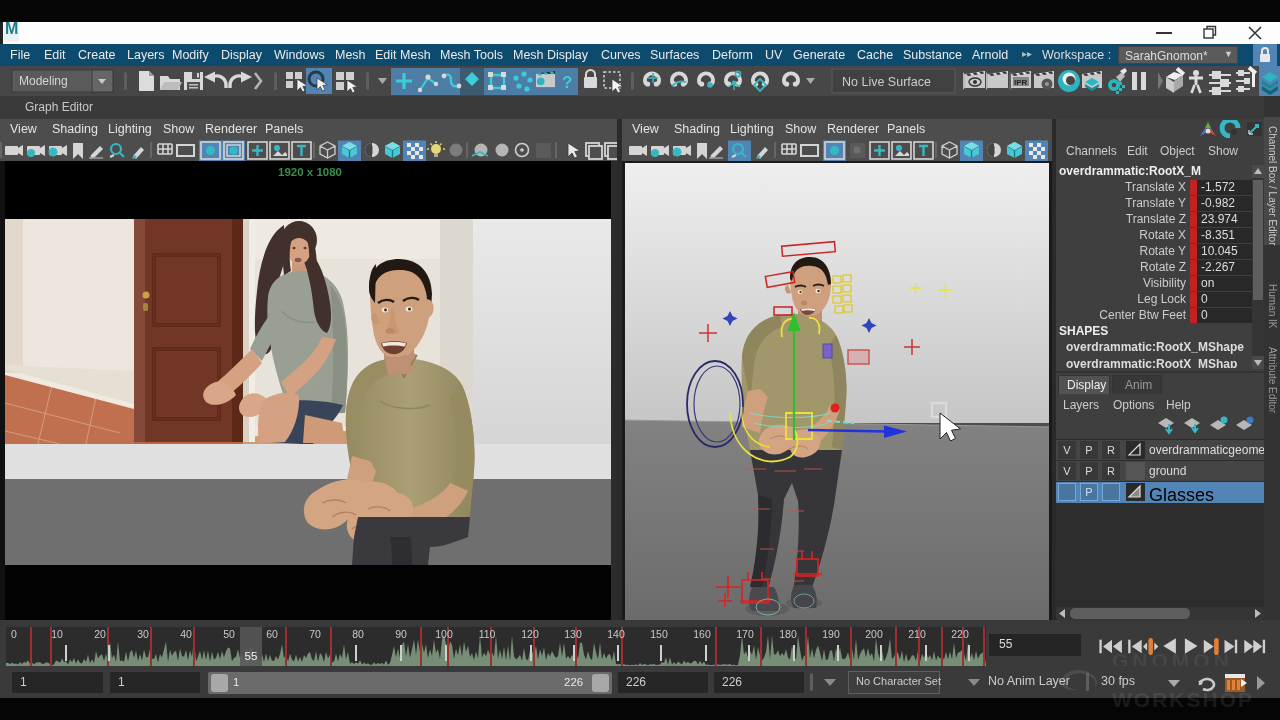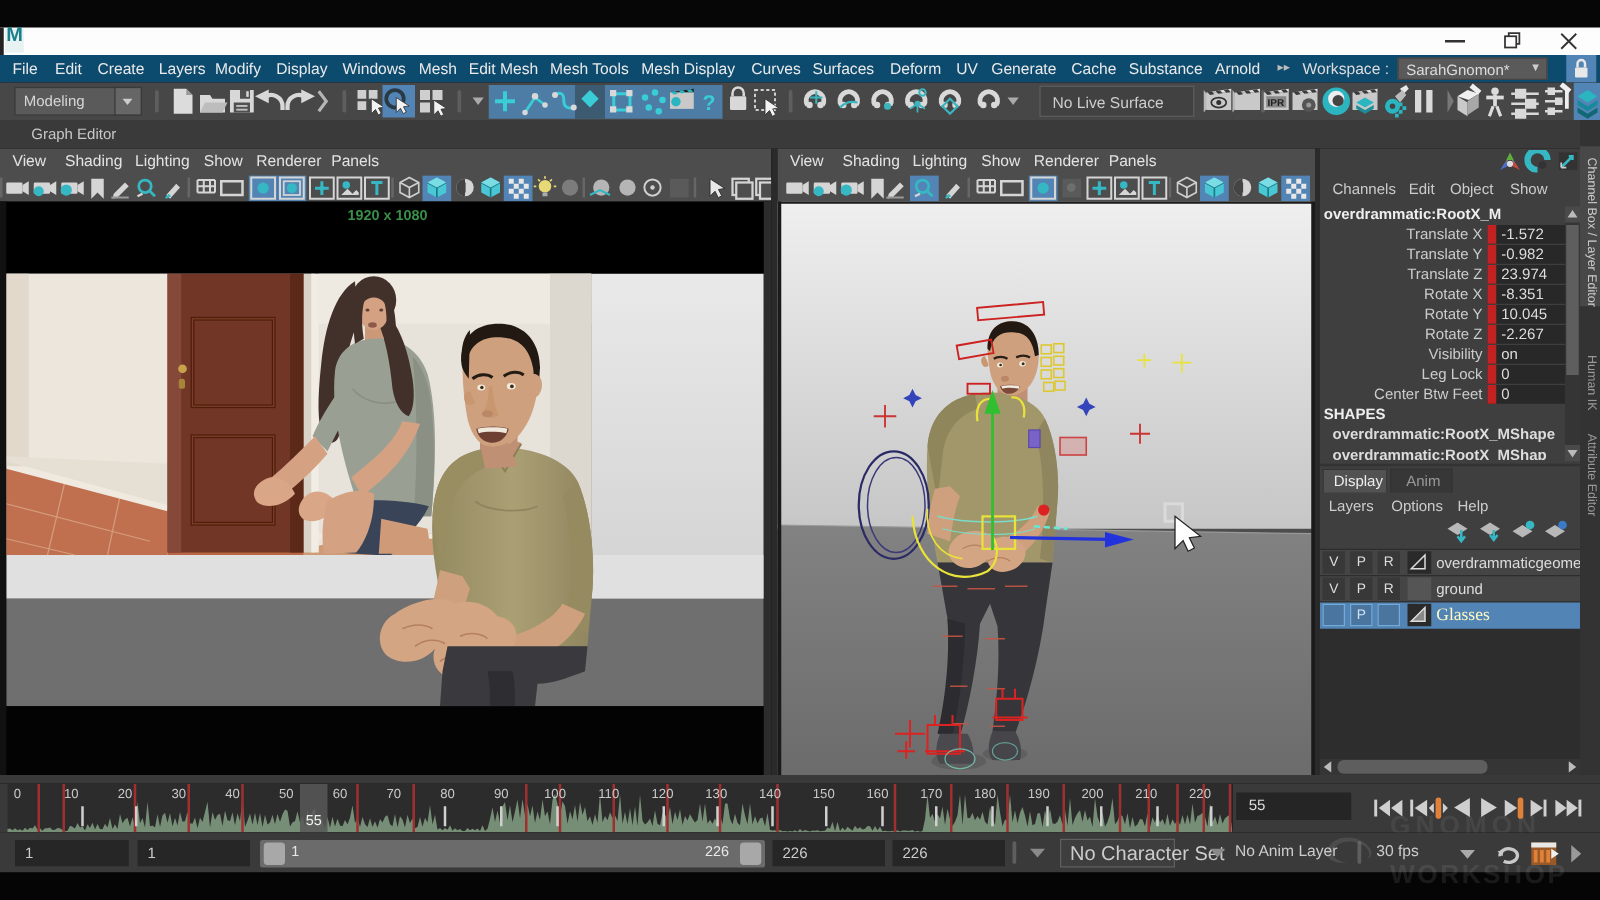--- a/index.html
+++ b/index.html
@@ -877,21 +877,21 @@
         <div class="abs" style="left:70px;top:1px;width:19px;height:18px;background:#555;"></div>
         <span class="abs" style="left:93px;top:3px;font-size:12px;color:#ddd;">ground</span>
       </div>
       <div class="abs" style="left:0;top:43px;width:208px;height:21px;background:#5285b5;">
         <div class="abs" style="left:2px;top:1px;width:18px;height:18px;background:#49759e;border:1px solid #74a9d8;"></div>
         <div class="abs" style="left:24px;top:1px;width:18px;height:18px;background:#49759e;border:1px solid #74a9d8;text-align:center;"><span style="font-size:11px;color:#cfe2f2;line-height:16px;">P</span></div>
         <div class="abs" style="left:46px;top:1px;width:18px;height:18px;background:#49759e;border:1px solid #74a9d8;"></div>
         <div class="abs" style="left:70px;top:1px;width:19px;height:18px;background:#2a2a2a;"><svg width="19" height="18">
               <path d="M3 14 L14 3 L14 14 Z" fill="#888" stroke="#ddd" stroke-width="1.2"></path>
             </svg></div>
-        <span class="abs" style="left:93px;top:3px;font-size:14px;color:#fef9c3;font-family:Liberation Serif, serif;">Glasses</span>
+        <span class="abs" style="left:93px;top:3px;font-size:18px;color:#000000;">Glasses</span>
       </div>
 
       <div class="abs" style="left:0;top:168px;width:208px;height:13px;background:#353535;">
         <svg class="abs" width="12" height="13">
             <path d="M9 2 l-6 4.5 l6 4.5 z" fill="#bbb"></path>
           </svg>
         <div class="abs" style="left:14px;top:1px;width:120px;height:11px;background:#5e5e5e;border-radius:5px;"></div>
         <svg class="abs" style="left:196px;" width="12" height="13">
             <path d="M3 2 l6 4.5 l-6 4.5 z" fill="#bbb"></path>
           </svg>
@@ -1018,21 +1018,21 @@
         <span style="position:absolute;left:8px;top:3px;font-size:12px;color:#ccc;">226</span>
       </div>
     <div class="abs" style="left:714px;top:6px;width:90px;height:21px;background:#262626;">
         <span style="position:absolute;left:8px;top:3px;font-size:12px;color:#ccc;">226</span>
       </div>
     <div class="abs" style="left:810px;top:7px;width:3px;height:18px;background:#5e5e5e;border-radius:1.5px;"></div>
     <svg class="abs" style="left:822px;top:11px;" width="16" height="10">
         <path d="M2 2 h12 l-6 7 z" fill="#8a8a8a"></path>
       </svg>
     <div class="abs" style="left:848px;top:5px;width:92px;height:23px;background:#3e3e3e;border:1px solid #5f5f5f;overflow:visible;">
-        <span style="position:absolute;left:7px;top:3px;font-size:16px;color:#ccc;white-space:nowrap;">No Character Set</span>
+        <span style="position:absolute;left:7px;top:3px;font-size:11px;color:#ccc;white-space:nowrap;">No Character Set</span>
       </div>
     <svg class="abs" style="left:966px;top:11px;" width="16" height="10">
         <path d="M2 2 h12 l-6 7 z" fill="#8a8a8a"></path>
       </svg>
     <div class="abs" style="left:988px;top:5px;width:92px;height:23px;">
         <span style="position:absolute;left:0px;top:3px;font-size:12.5px;color:#ccc;white-space:nowrap;">No Anim Layer</span>
       </div>
     <div class="abs" style="left:1086px;top:7px;width:3px;height:18px;background:#5e5e5e;border-radius:1.5px;"></div>
     <span class="abs" style="left:1101px;top:8px;font-size:12.5px;color:#ccc;">30 fps</span>
     <svg class="abs" style="left:1166px;top:12px;" width="16" height="10">

